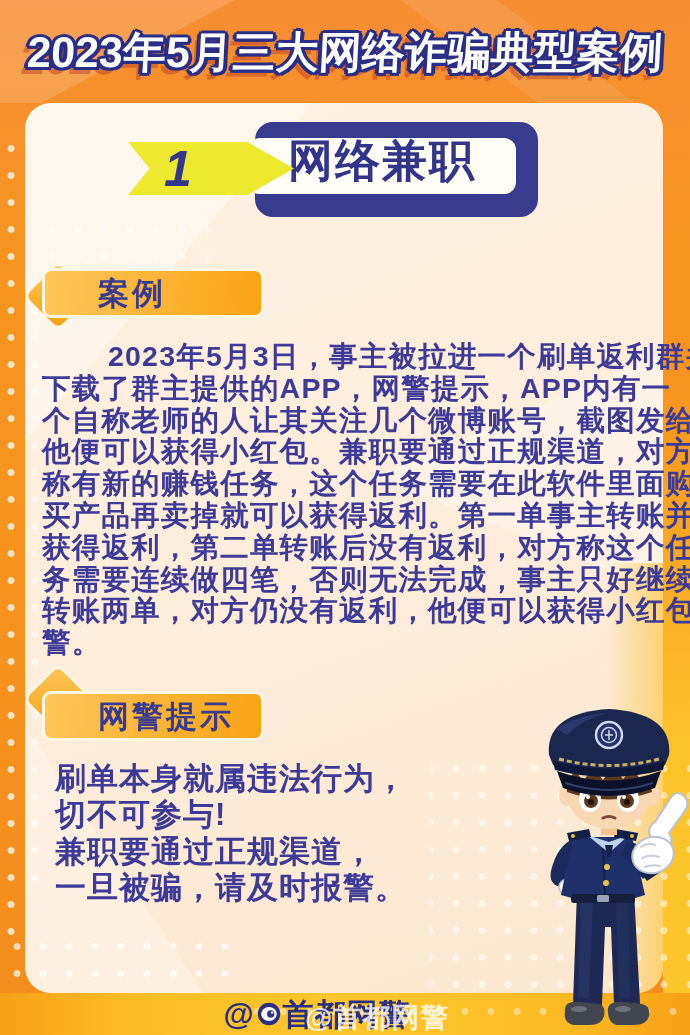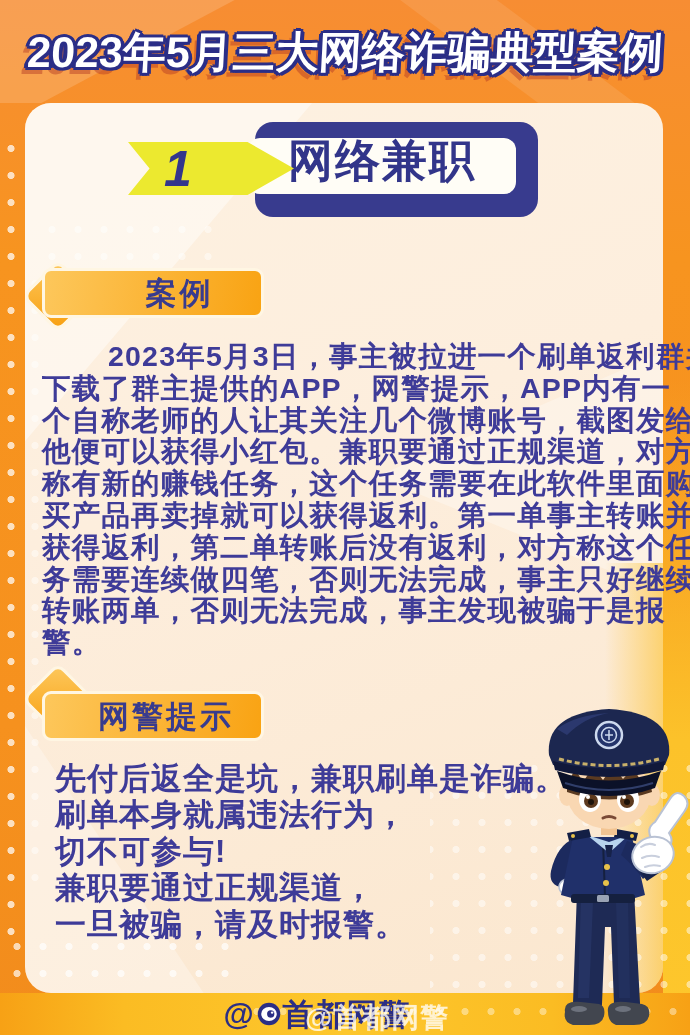--- a/index.html
+++ b/index.html
@@ -47,21 +47,21 @@
   .white-rect{position:absolute;left:248px;top:138px;width:268px;height:56px;border-radius:12px;background:#fffdf6;
     display:flex;align-items:flex-start;justify-content:center;}
   .badge-label{color:#32358a;font-size:45px;font-weight:900;letter-spacing:2px;line-height:1;}
   .arrow{position:absolute;left:128px;top:142px;width:166px;height:53px;background:#ece92f;
     clip-path:polygon(0 0,72% 0,100% 50%,72% 100%,0 100%,13% 50%);display:flex;align-items:center;}
   .arrow-num{color:#33368c;font-size:50px;font-weight:900;margin-left:36px;line-height:1;font-style:italic;}
   
   .bar{position:absolute;left:42px;width:222px;height:50px;border-radius:9px;
     background:linear-gradient(100deg,#fdc75b,#f9a313);border:3px solid #fff6e3;
     box-sizing:border-box;display:flex;align-items:center;}
-  .bar-case{top:268px;justify-content:center;}
+  .bar-case{top:268px;}
   .bar-tips{top:691px;}
   .diamond{position:absolute;width:52px;height:52px;border-radius:10px;border:3px solid #fff6e3;
     background:linear-gradient(135deg,#fdc75b,#f8a011);transform:rotate(45deg);box-sizing:border-box;}
   .dia-case{left:32px;top:270px;}
   .dia-tips{left:32px;top:673px;}
   .bar-label{color:#383b8e;font-size:31px;font-weight:900;letter-spacing:3px;margin-left:53px;line-height:1;}
   
   .case-text{position:absolute;left:42px;top:341px;width:612px;color:#3e3b98;font-weight:700;
     font-size:28.5px;line-height:31.8px;letter-spacing:1.2px;}
   .case-line{white-space:nowrap;}
@@ -118,30 +118,29 @@
   </div>
   <div class="case-text">
       <div class="case-line">2023年5月3日，事主被拉进一个刷单返利群并</div>
       <div class="case-line">下载了群主提供的APP，网警提示，APP内有一</div>
       <div class="case-line">个自称老师的人让其关注几个微博账号，截图发给</div>
       <div class="case-line">他便可以获得小红包。兼职要通过正规渠道，对方</div>
       <div class="case-line">称有新的赚钱任务，这个任务需要在此软件里面购</div>
       <div class="case-line">买产品再卖掉就可以获得返利。第一单事主转账并</div>
       <div class="case-line">获得返利，第二单转账后没有返利，对方称这个任</div>
       <div class="case-line">务需要连续做四笔，否则无法完成，事主只好继续</div>
-      <div class="case-line">转账两单，否则无法完成，事主发现被骗于是报</div>
+      <div class="case-line">转账两单，对方仍没有返利，他便可以获得小红包</div>
       <div class="case-line">警。</div>
     </div>
 
   <div class="diamond dia-tips"></div>
   <div class="bar bar-tips">
     <span class="bar-label">网警提示</span>
   </div>
   <div class="tips-text">
-      <div class="tip-line">先付后返全是坑，兼职刷单是诈骗。</div>
       <div class="tip-line">刷单本身就属违法行为，</div>
       <div class="tip-line">切不可参与!</div>
       <div class="tip-line">兼职要通过正规渠道，</div>
       <div class="tip-line">一旦被骗，请及时报警。</div>
     </div>
 
   <div class="band"></div>
   <div class="dots dots-band"></div>
   <div class="footer-wrap">
     <div class="footer-dark">

